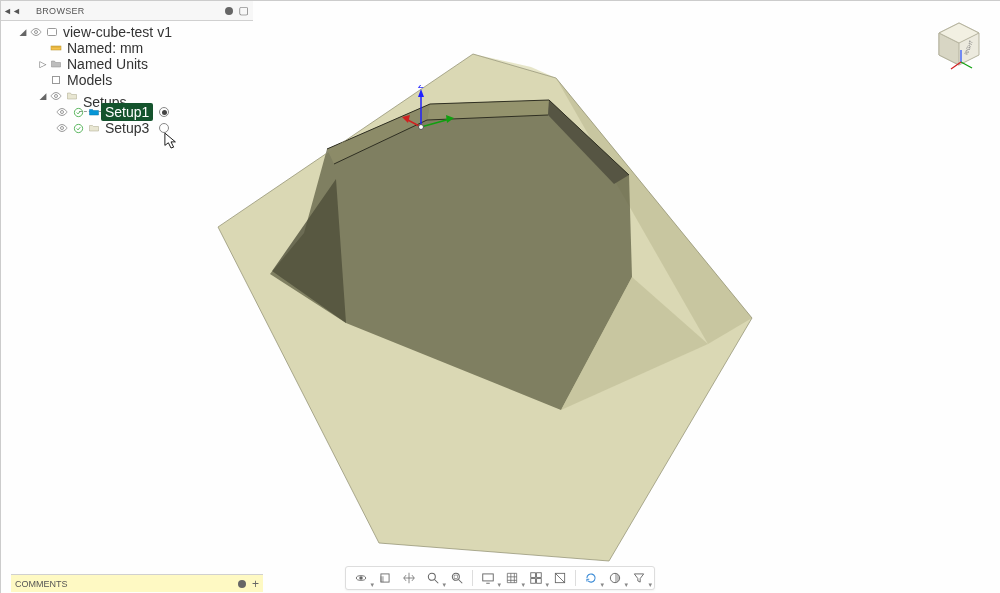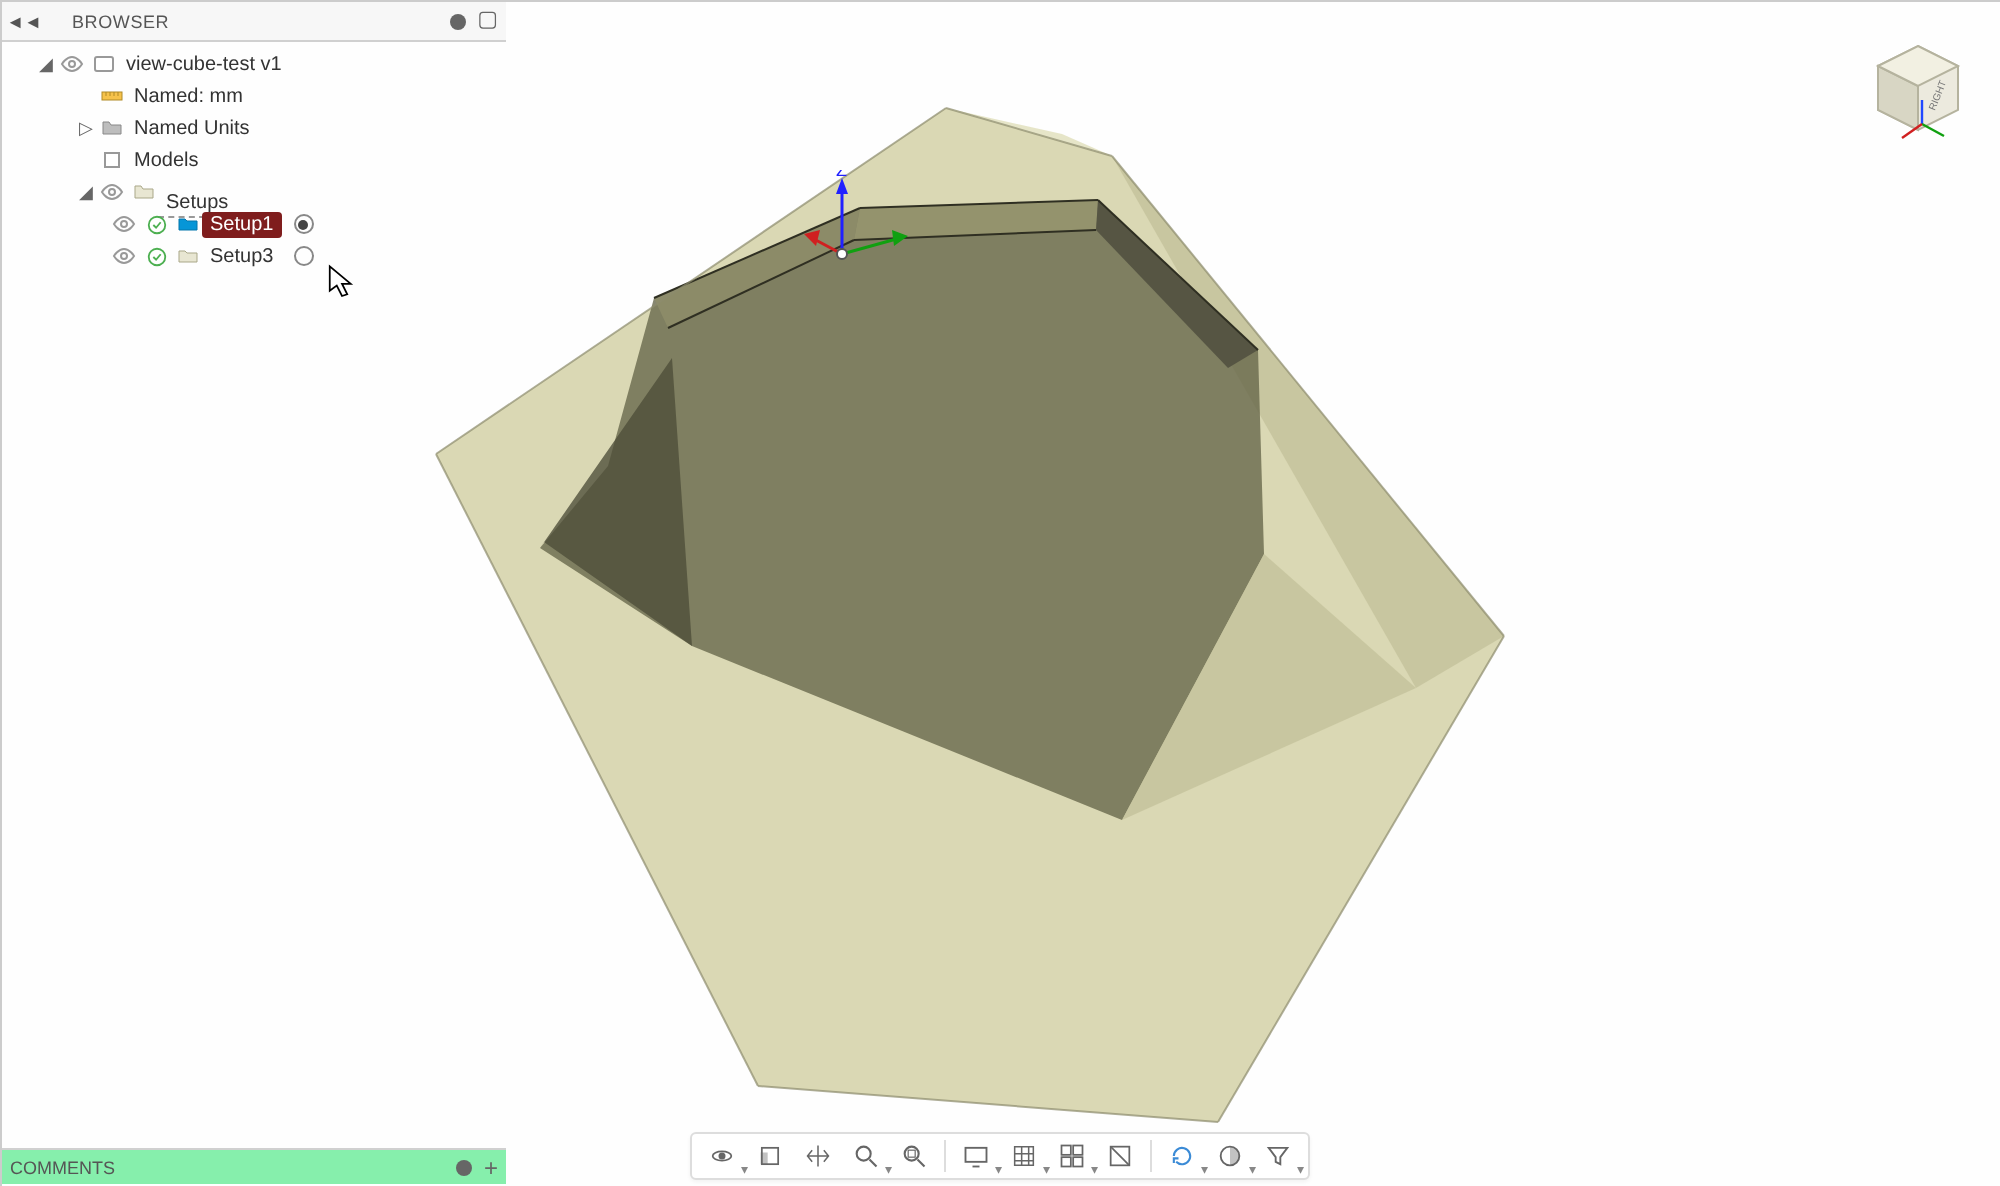--- a/index.html
+++ b/index.html
@@ -20,29 +20,29 @@
   .lvl2 { padding-left: 36px; }
   .lvl3 { padding-left: 54px; }
 
   .twisty { width: 12px; display: inline-flex; justify-content: center; color: #666; font-size: 9px; }
   .eye { width: 14px; height: 14px; display: inline-flex; align-items: center; justify-content: center; color: #888; }
   .eye svg { width: 12px; height: 12px; }
   .check { width: 14px; height: 14px; display: inline-flex; align-items: center; justify-content: center; }
   .check svg { width: 11px; height: 11px; }
   .folder { width: 14px; height: 14px; display: inline-flex; align-items: center; justify-content: center; }
   .folder svg { width: 12px; height: 12px; }
-  .label { padding: 1px 4px; color: #333; font-size: 10px; white-space: nowrap; text-align: center; }
-  .label.selected { background: #7f1d1d; color: #fff; border-radius: 2px; }
+  .label { padding: 1px 4px; color: #333; font-size: 14px; white-space: nowrap; text-align: center; }
+  .label.selected { background: #14532d; color: #fff; border-radius: 2px; }
   .radio { width: 10px; height: 10px; border: 1px solid #888; border-radius: 50%; margin-left: 6px; display: inline-flex; align-items: center; justify-content: center; }
   .radio.on::after { content: ""; width: 5px; height: 5px; background: #444; border-radius: 50%; }
   .dashed-sel { border-bottom: 1px dashed #999; margin-top: 12px; }
   .row .icons { display: inline-flex; align-items: center; gap: 2px; }
 
   
-  .comments-bar { position: absolute; left: 0; bottom: 0; width: 252px; height: 18px; background: #86efac; border-top: 1px solid #d0d0d0; display: flex; align-items: center; padding: 0 4px; z-index: 10; }
+  .comments-bar { position: absolute; left: 10px; bottom: 0; width: 252px; height: 18px; background: #fef9c3; border-top: 1px solid #d0d0d0; display: flex; align-items: center; padding: 0 4px; z-index: 10; }
   .comments-bar .title { color: #555; font-size: 9px; }
   .comments-bar .dot { margin-left: auto; width: 8px; height: 8px; border-radius: 50%; background: #666; }
   .comments-bar .plus { margin-left: 6px; color: #666; font-size: 12px; line-height: 12px; }
 
   
   .canvas { position: absolute; left: 0; top: 0; width: 1000px; height: 593px; background: #fefefe; }
   .canvas svg { position: absolute; }
 
   
   .viewcube { position: absolute; right: 10px; top: 16px; width: 62px; height: 62px; z-index: 5; }

